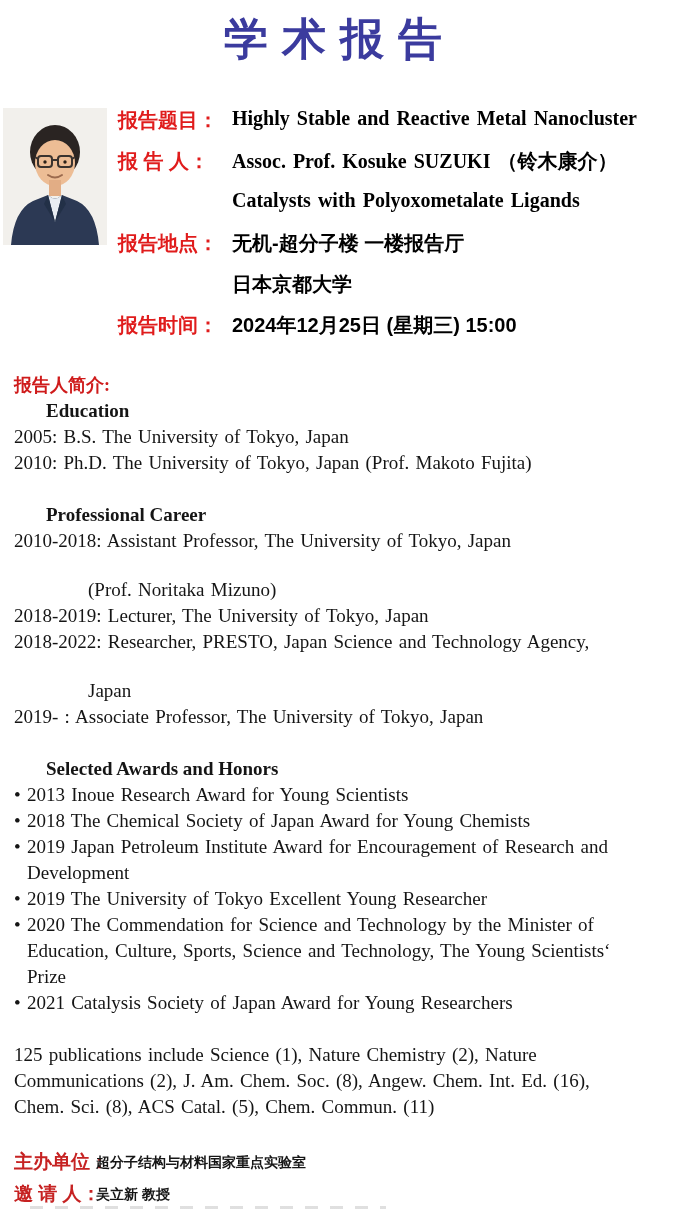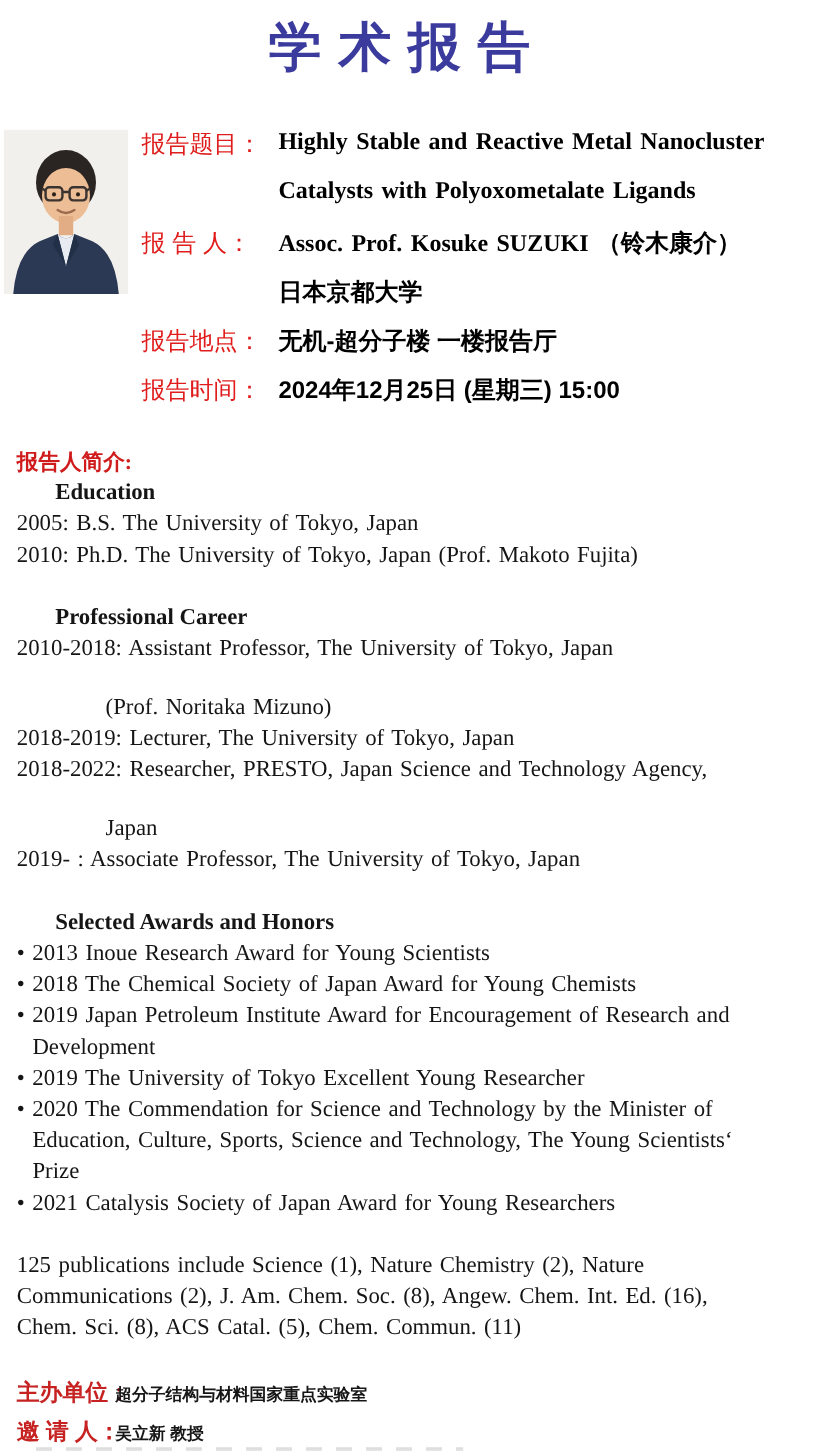--- a/index.html
+++ b/index.html
@@ -15,21 +15,21 @@
     font-family:"Liberation Sans", sans-serif;
   }
   
   .photo{ position:absolute; left:3px; top:108px; width:104px; height:137px; }
   .photo svg{ display:block; width:100%; height:100%; }
   
   .info{ position:absolute; left:118px; top:107px; width:562px; }
   .irow{ display:flex; align-items:flex-start; height:41px; }
   .ilabel{
     flex:0 0 114px; width:114px;
-    color:#e01c1c; font-weight:normal; font-size:20px;
+    color:#e01c1c; font-weight:bold; font-size:20px;
     font-family:"Liberation Sans", sans-serif; white-space:nowrap;
   }
   .ival{ font-size:20px; font-weight:bold; white-space:nowrap;text-align:right; }
   .ival.en{ font-family:"Liberation Serif", serif; word-spacing:2px; }
   .ival.cn{ font-family:"Liberation Sans", sans-serif; }
   
   .bio{
     position:absolute; left:14px; top:372px; width:656px;
     font-size:19px; line-height:26px; color:#151515;
   }
@@ -87,34 +87,34 @@
       <path d="M45 67 Q52 72 59 67" stroke="#9c6b4e" stroke-width="2" fill="none" stroke-linecap="round"></path>
     </svg>
   </div>
 
   <div class="info">
     <div class="irow">
       <span class="ilabel">报告题目：</span>
       <span class="ival en">Highly Stable and Reactive Metal Nanocluster</span>
     </div>
     <div class="irow">
-      <span class="ilabel"></span>
-      <span class="ival en">Catalysts with Polyoxometalate Ligands</span>
-    </div>
-    <div class="irow">
       <span class="ilabel">报 告 人：</span>
       <span class="ival en">Assoc. Prof. Kosuke SUZUKI （铃木康介）</span>
     </div>
     <div class="irow">
       <span class="ilabel"></span>
-      <span class="ival cn">日本京都大学</span>
+      <span class="ival en">Catalysts with Polyoxometalate Ligands</span>
     </div>
     <div class="irow">
       <span class="ilabel">报告地点：</span>
       <span class="ival cn">无机-超分子楼 一楼报告厅</span>
+    </div>
+    <div class="irow">
+      <span class="ilabel"></span>
+      <span class="ival cn">日本京都大学</span>
     </div>
     <div class="irow">
       <span class="ilabel">报告时间：</span>
       <span class="ival cn">2024年12月25日 (星期三) 15:00</span>
     </div>
   </div>
 
   <div class="bio">
     <div class="bio-heading">报告人简介:</div>
 

